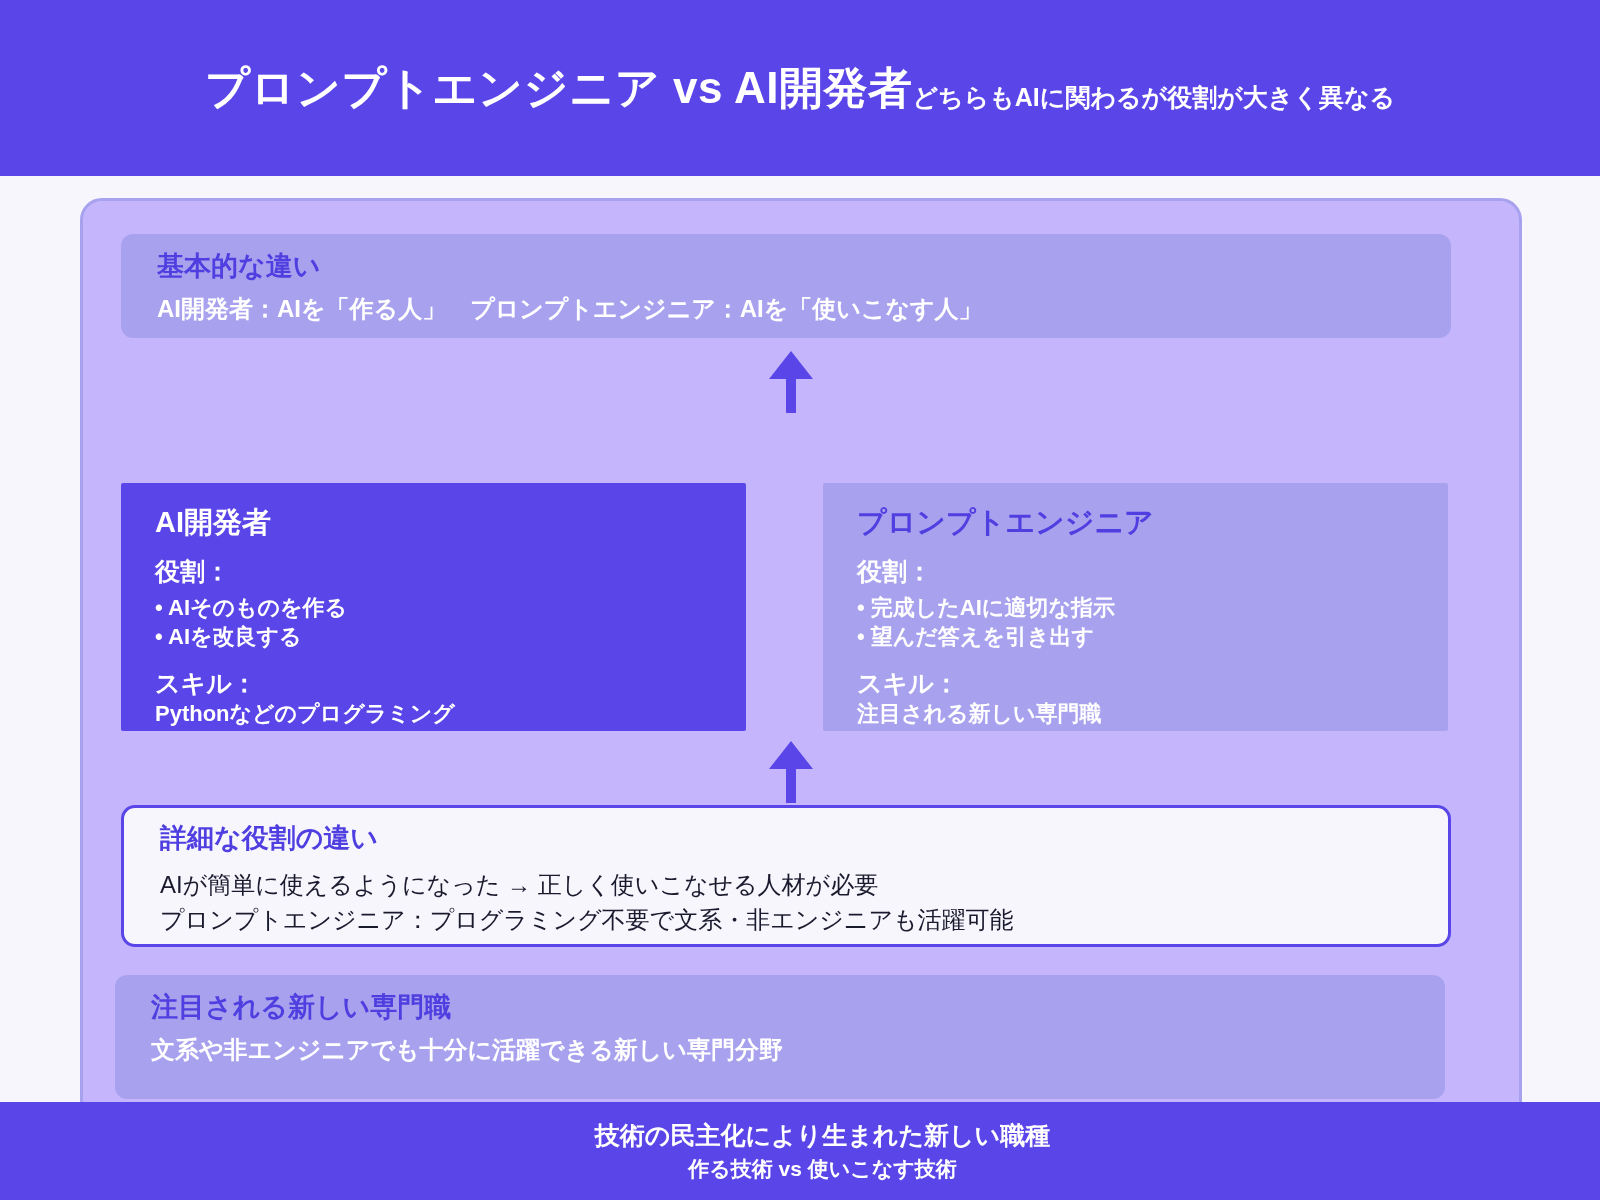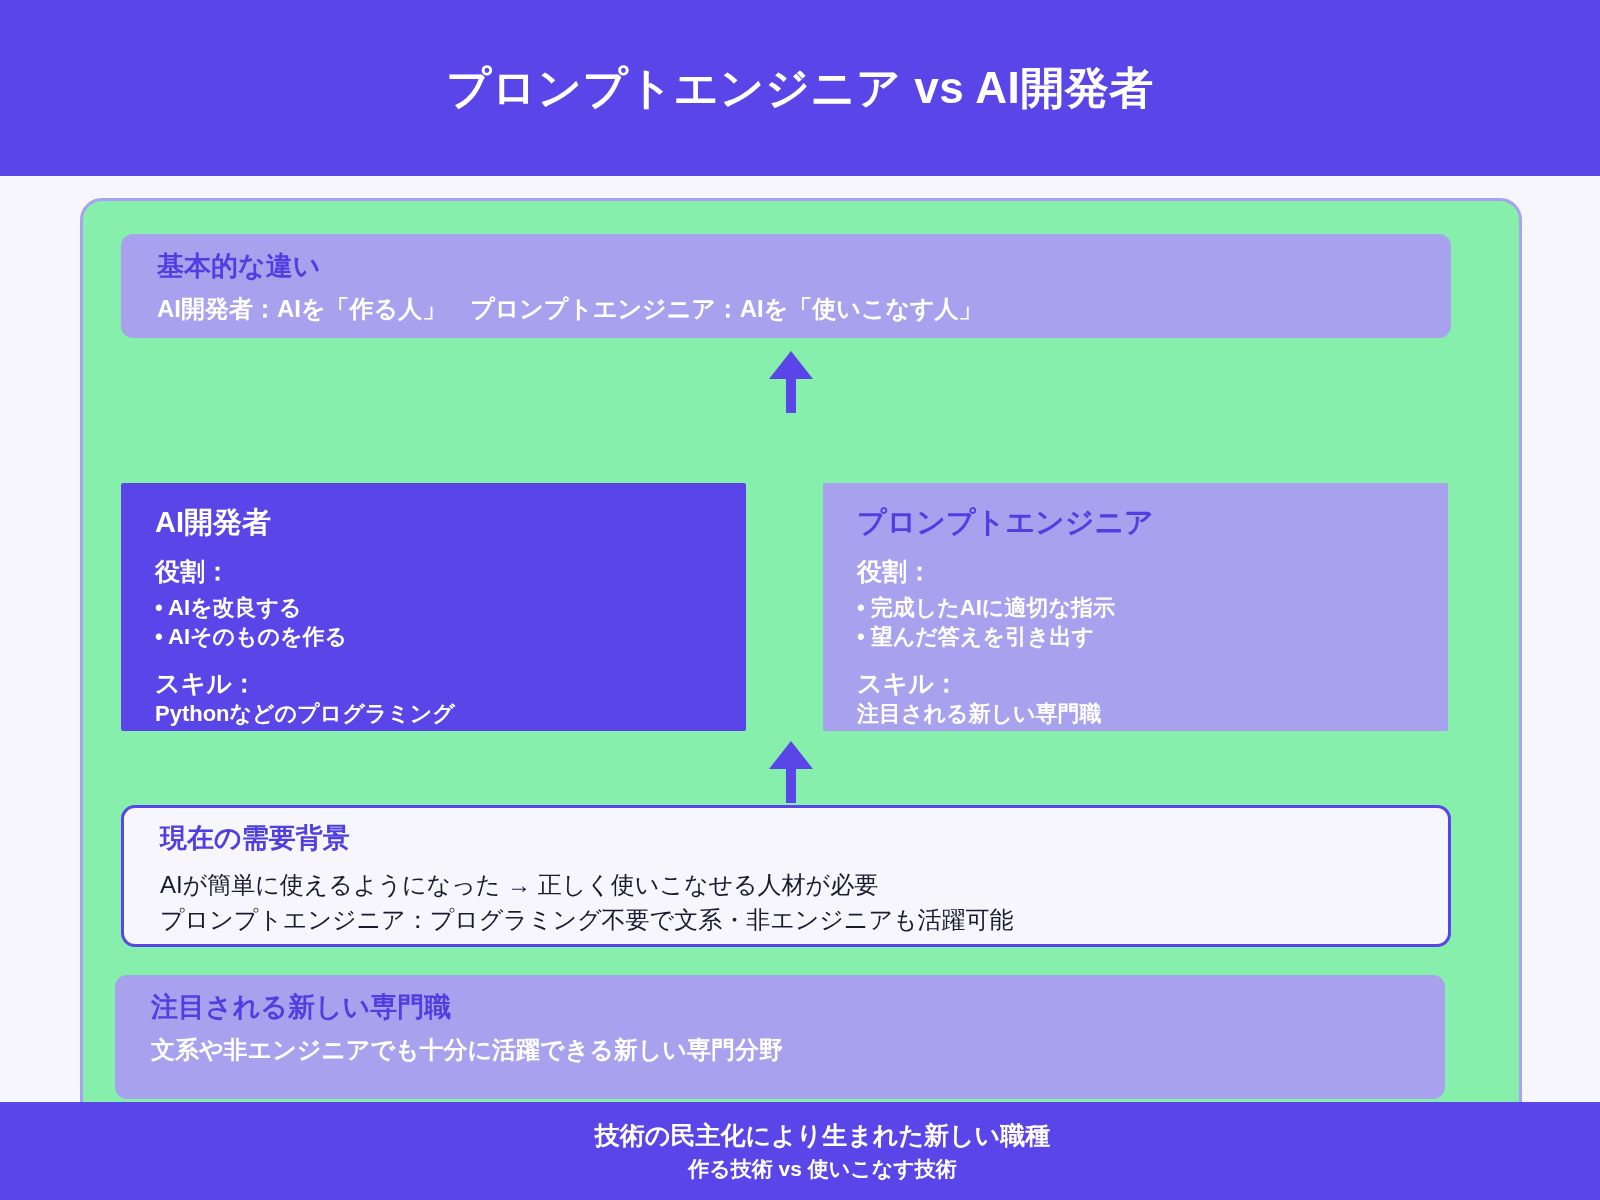--- a/index.html
+++ b/index.html
@@ -45,21 +45,21 @@
     white-space: nowrap;
   }
 
   
   .board {
     position: absolute;
     left: 80px;
     top: 198px;
     width: 1442px;
     height: 930px;
-    background: #86efac;
+    background: #c4b5fd;
     border: 3px solid #a8a2ee;
     border-radius: 22px;
     padding-left: 32px;
   }
 
   
   .banner {
     position: absolute;
     background: #a8a2ee;
     border-radius: 12px;
@@ -216,40 +216,41 @@
     line-height: 1.2;
     margin-top: 6px;
     white-space: nowrap;
   }
 </style>
 </head>
 <body>
 
 <div class="header">
   <div class="header-title">プロンプトエンジニア vs AI開発者</div>
+  <div class="header-subtitle">どちらもAIに関わるが役割が大きく異なる</div>
 </div>
 
 <div class="board">
 
   <div class="banner" id="basic-diff-box">
     <div class="banner-title">基本的な違い</div>
     <div class="banner-body">AI開発者：AIを「作る人」　プロンプトエンジニア：AIを「使いこなす人」</div>
   </div>
 
   <div class="arrow-up" id="arrow-top">
     <span class="arrow-head"></span>
     <span class="arrow-stem"></span>
   </div>
 
   <div class="compare-card" id="dev-card">
     <div class="card-title">AI開発者</div>
     <div class="card-label">役割：</div>
     <ul class="card-bullets">
+      <li>AIそのものを作る</li>
       <li>AIを改良する</li>
-      <li>AIそのものを作る</li>
     </ul>
     <div class="card-label">スキル：</div>
     <div class="card-skill-value">Pythonなどのプログラミング</div>
   </div>
 
   <div class="compare-card" id="prompt-card">
     <div class="card-title">プロンプトエンジニア</div>
     <div class="card-label">役割：</div>
     <ul class="card-bullets">
       <li>完成したAIに適切な指示</li>
@@ -258,21 +259,21 @@
     <div class="card-label">スキル：</div>
     <div class="card-skill-value">注目される新しい専門職</div>
   </div>
 
   <div class="arrow-up" id="arrow-bottom">
     <span class="arrow-head"></span>
     <span class="arrow-stem"></span>
   </div>
 
   <div id="demand-box">
-    <div class="banner-title">現在の需要背景</div>
+    <div class="banner-title">詳細な役割の違い</div>
     <div class="demand-line first">AIが簡単に使えるようになった → 正しく使いこなせる人材が必要</div>
     <div class="demand-line">プロンプトエンジニア：プログラミング不要で文系・非エンジニアも活躍可能</div>
   </div>
 
   <div class="banner" id="spotlight-box">
     <div class="banner-title">注目される新しい専門職</div>
     <div class="banner-body">文系や非エンジニアでも十分に活躍できる新しい専門分野</div>
   </div>
 
 </div>

